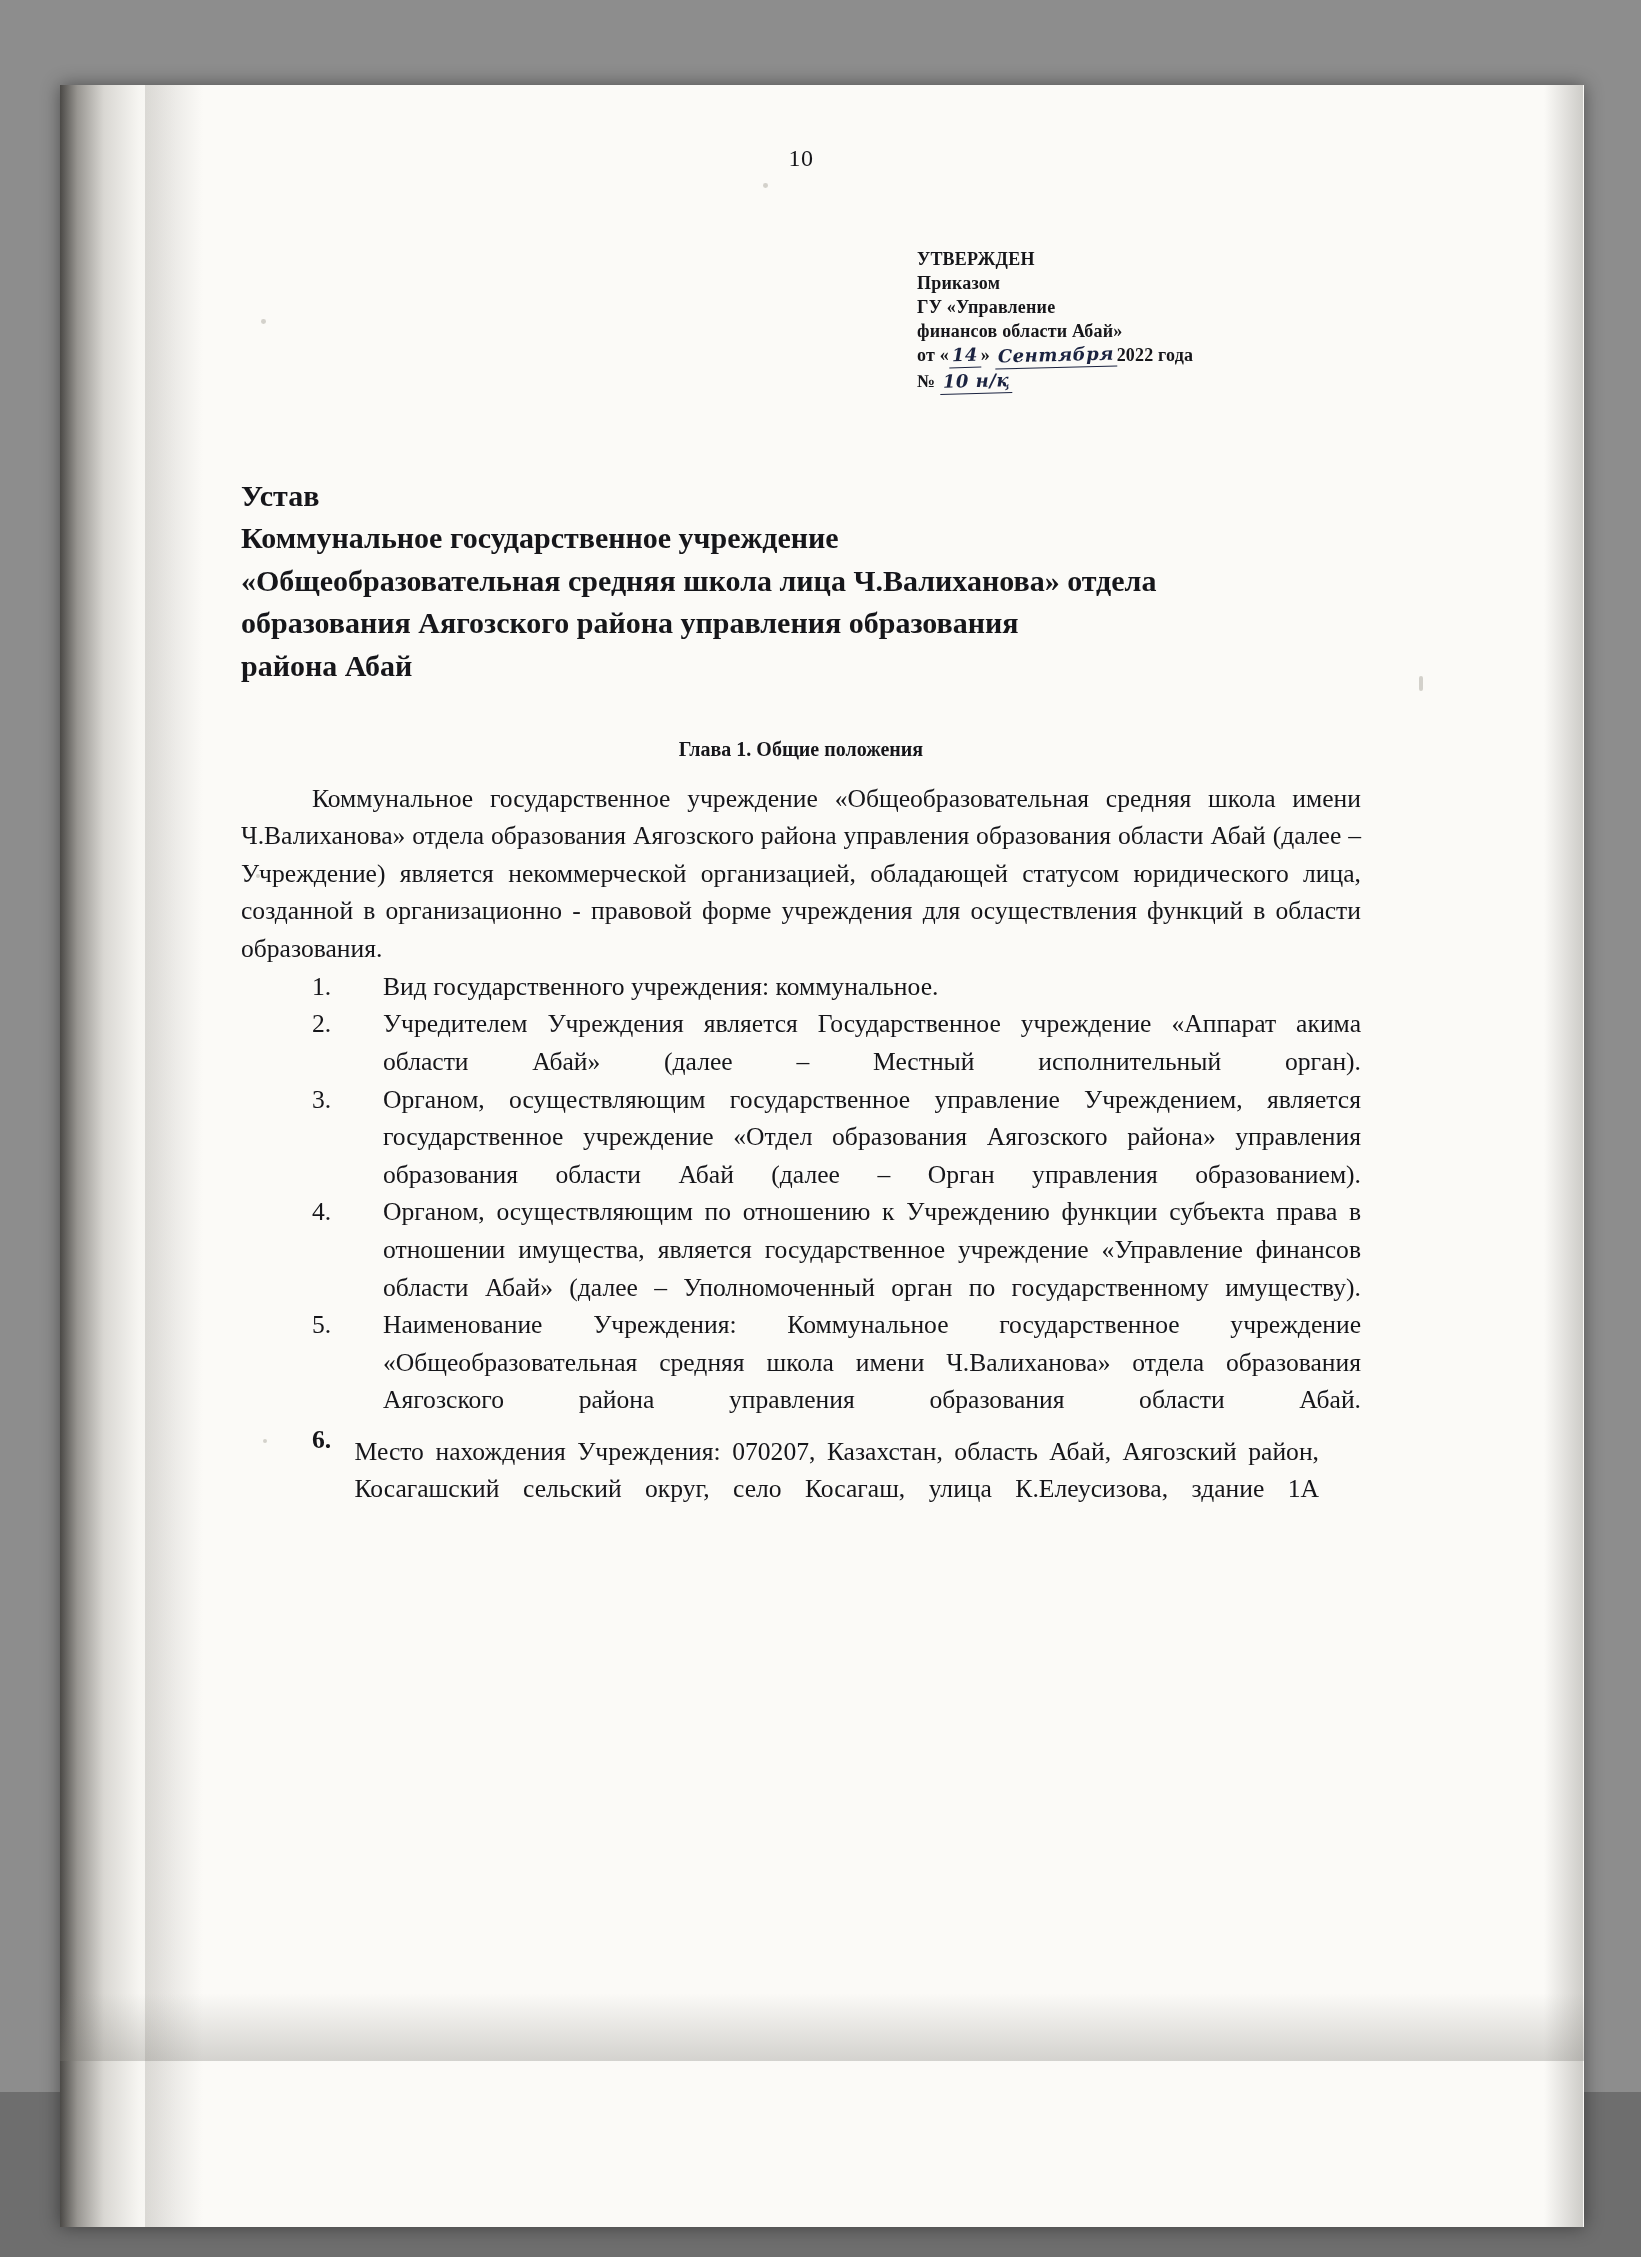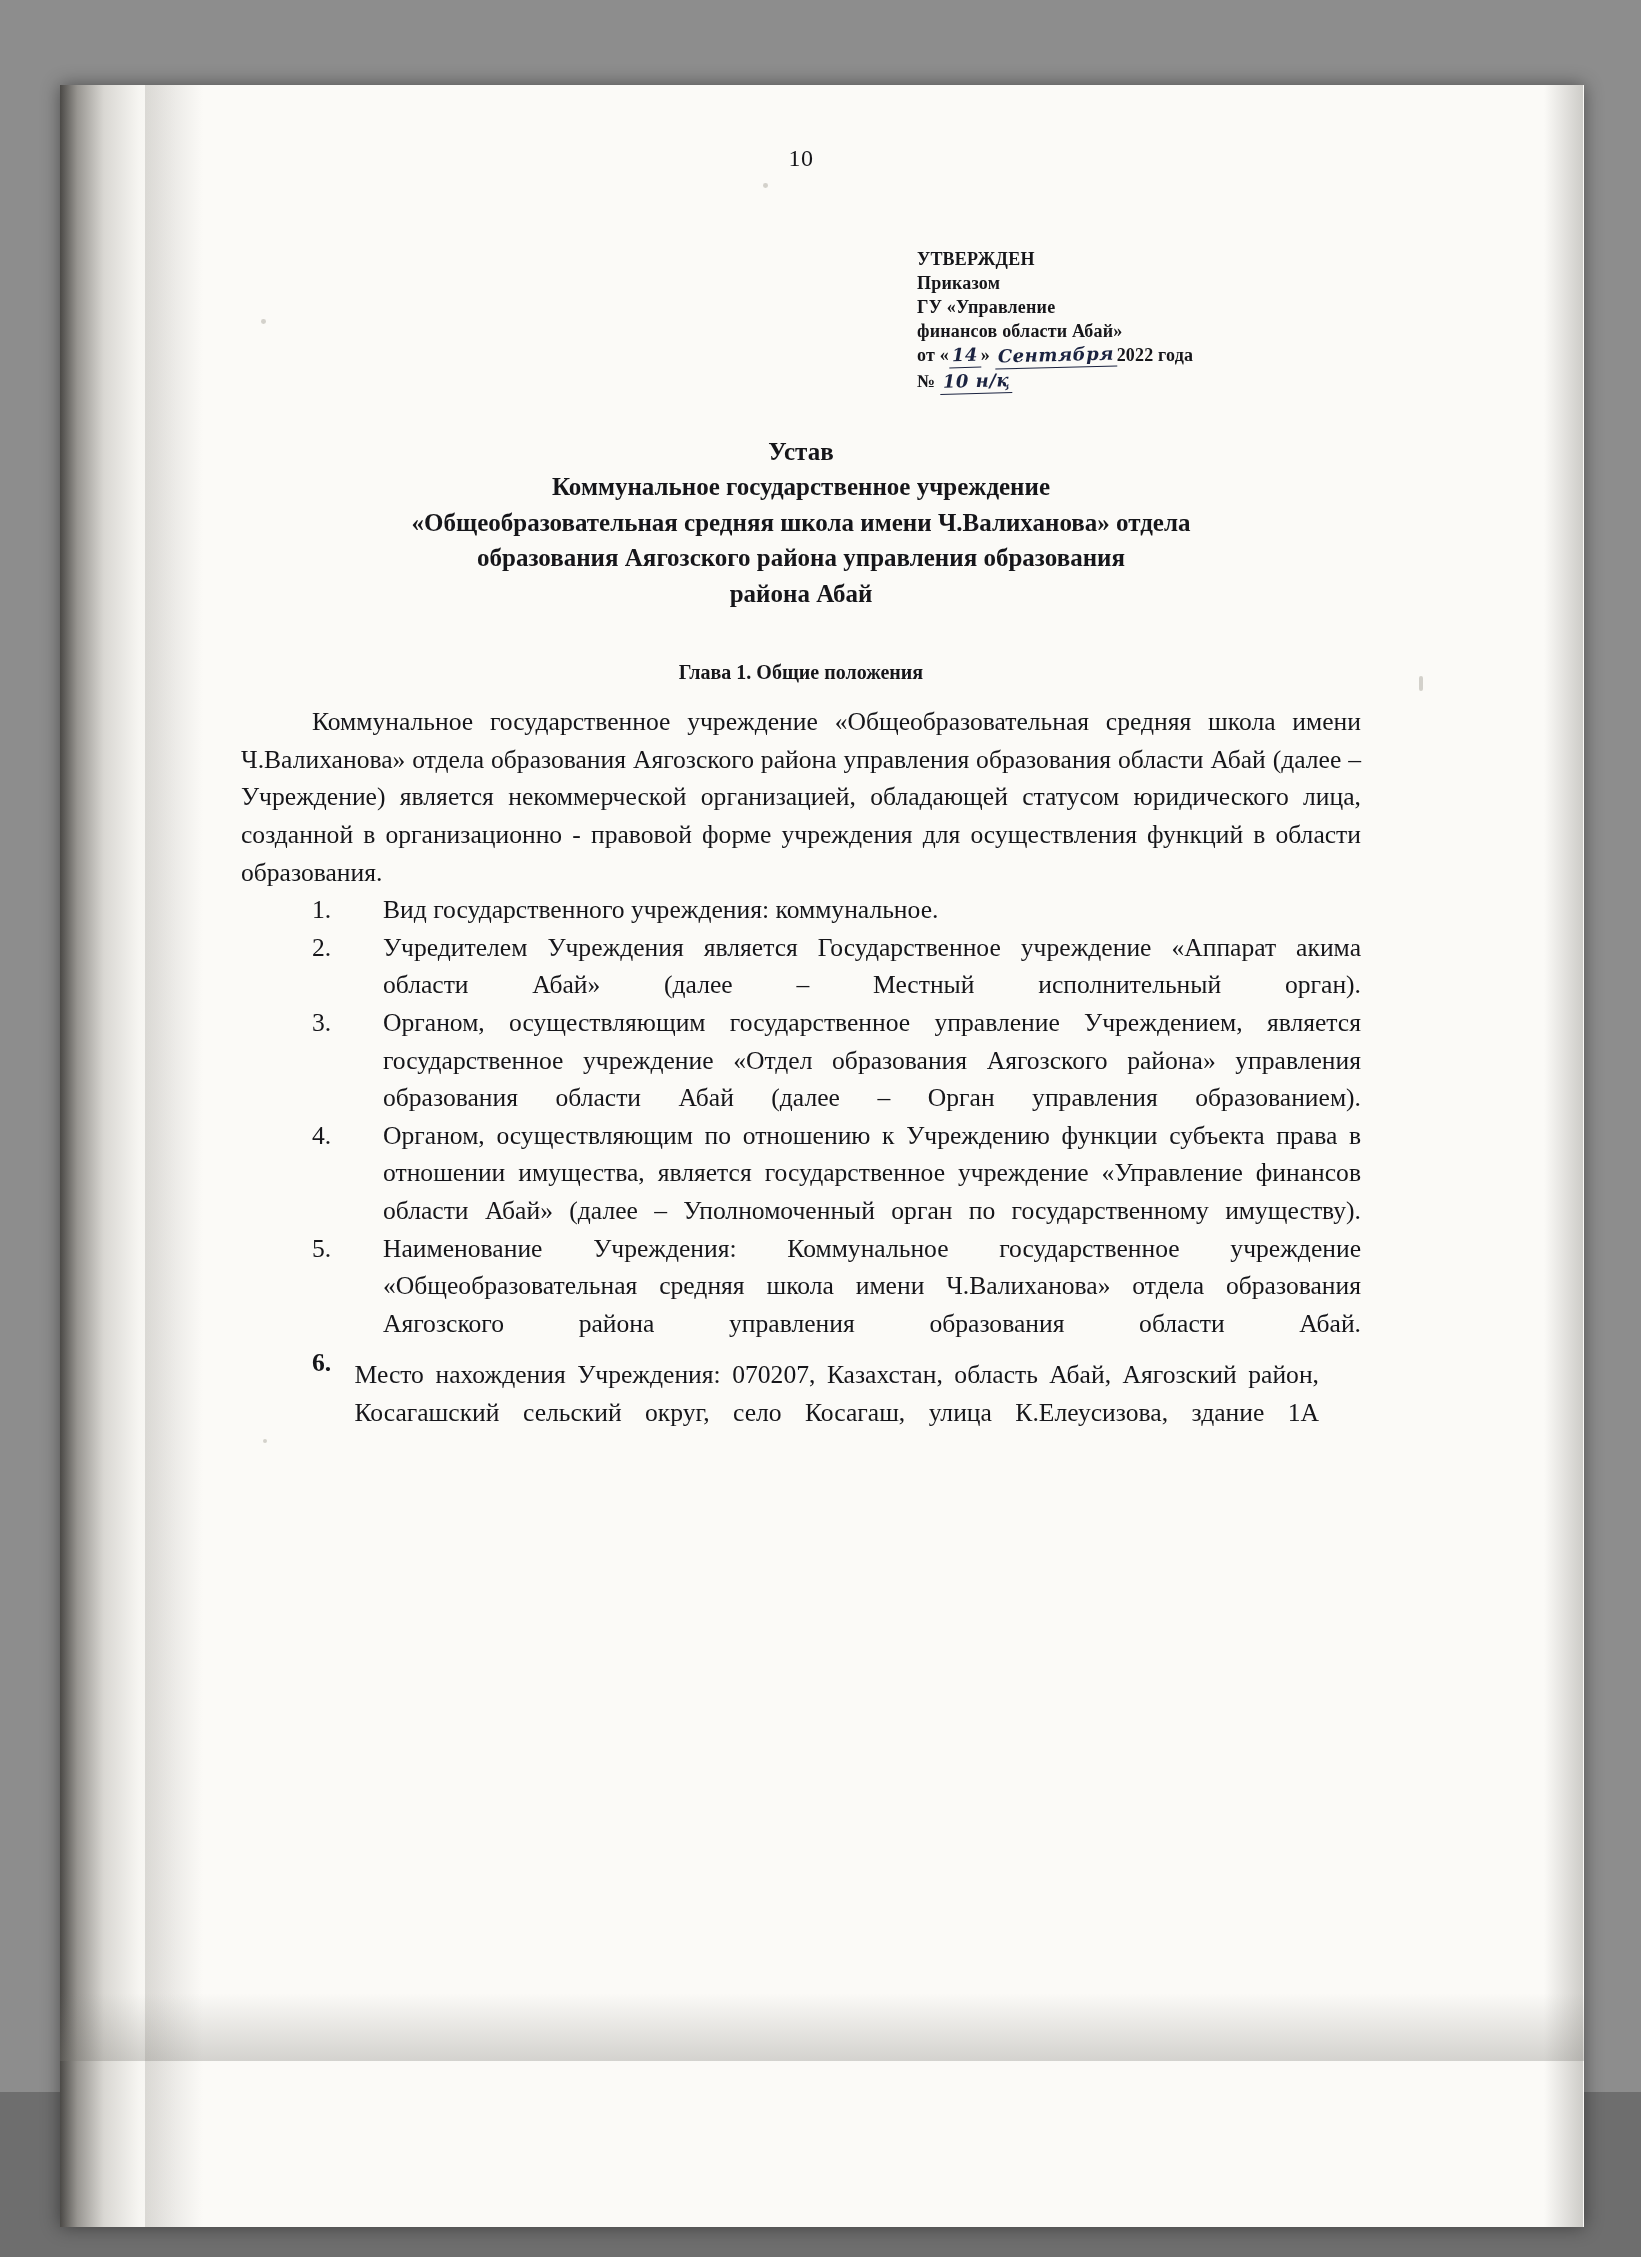--- a/index.html
+++ b/index.html
@@ -112,24 +112,23 @@
     font-weight: bold;
     color: #1b2340;
     letter-spacing: 0.5px;
     border-bottom: 1.4px solid #1b2340;
     padding: 0 2.9px;
     display: inline-block;
     transform: rotate(-1.4deg);
   }
 
   .title-block {
-    margin-top: 40px;
-    text-align: center;
-    font-weight: bold;
-    font-size: 25px;
+    margin-top: 81px;
+    font-weight: bold;
+    font-size: 30px;
     line-height: 1.42;
   }
   .chapter {
     margin-top: 50px;
     text-align: center;
     font-weight: bold;
     font-size: 20px;
   }
 
   p.body {
@@ -197,21 +196,21 @@
       </div>
       <div class="ln">
         <span>№</span>
         <span class="hw">10 н/қ</span>
       </div>
     </div>
 
     <div class="title-block">
       <div>Устав</div>
       <div>Коммунальное государственное учреждение</div>
-      <div>«Общеобразовательная средняя школа имени Ч.Валиханова» отдела</div>
+      <div>«Общеобразовательная средняя школа лица Ч.Валиханова» отдела</div>
       <div>образования  Аягозского района управления образования</div>
       <div>района Абай</div>
     </div>
 
     <div class="chapter">Глава 1. Общие положения</div>
 
     <p class="body first justall">Коммунальное государственное учреждение «Общеобразовательная средняя школа имени Ч.Валиханова» отдела образования  Аягозского района управления образования области Абай (далее – Учреждение) является некоммерческой организацией, обладающей статусом юридического лица, созданной в организационно - правовой форме учреждения для осуществления функций в области образования.</p>
 
     <div class="item">
       <span class="num">1.</span>

